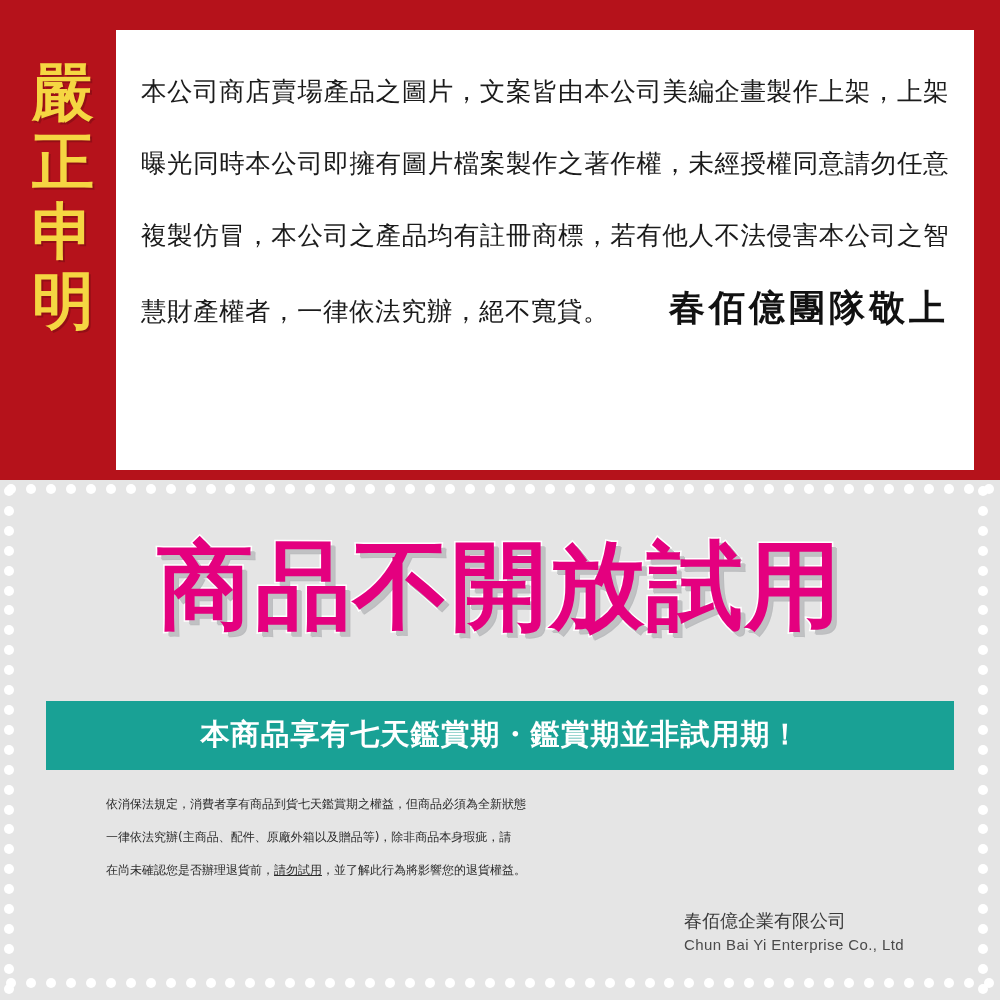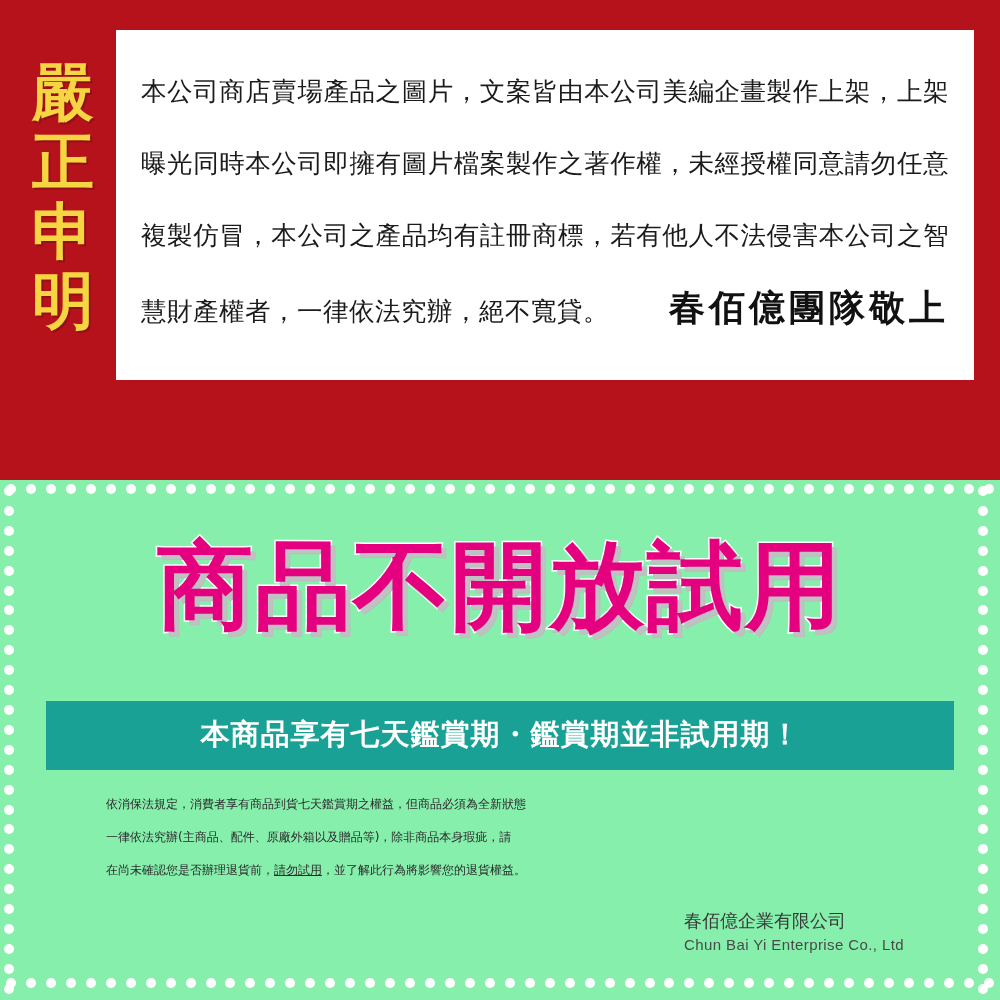--- a/index.html
+++ b/index.html
@@ -48,21 +48,21 @@
     text-shadow: 2px 2px 0 rgba(0,0,0,0.18);
   }
   .declaration-vertical-title span {
     display: block;
   }
   .declaration-box {
     flex: 1 1 auto;
     margin-left: 16px;
     background: #ffffff;
     border: 3px solid #ffffff;
-    height: 350px;
+    height: 440px;
     box-sizing: border-box;
     padding: 22px 22px 18px 22px;
     position: relative;
   }
   .declaration-text {
     color: #1b1b1b;
     font-family: "DejaVu Sans", "Liberation Sans", sans-serif;
     font-size: 25.5px;
     line-height: 72px;
     text-align: justify;
@@ -77,21 +77,21 @@
     letter-spacing: 4px;
     color: #111;
     vertical-align: baseline;
   }
 
   
   .lower {
     position: relative;
     width: 1000px;
     height: 520px;
-    background: #86efac;
+    background: #e5e5e5;
     overflow: hidden;
   }
   
   .perf-row {
     position: absolute;
     left: 0;
     width: 1000px;
     height: 18px;
     display: flex;
     justify-content: space-between;

